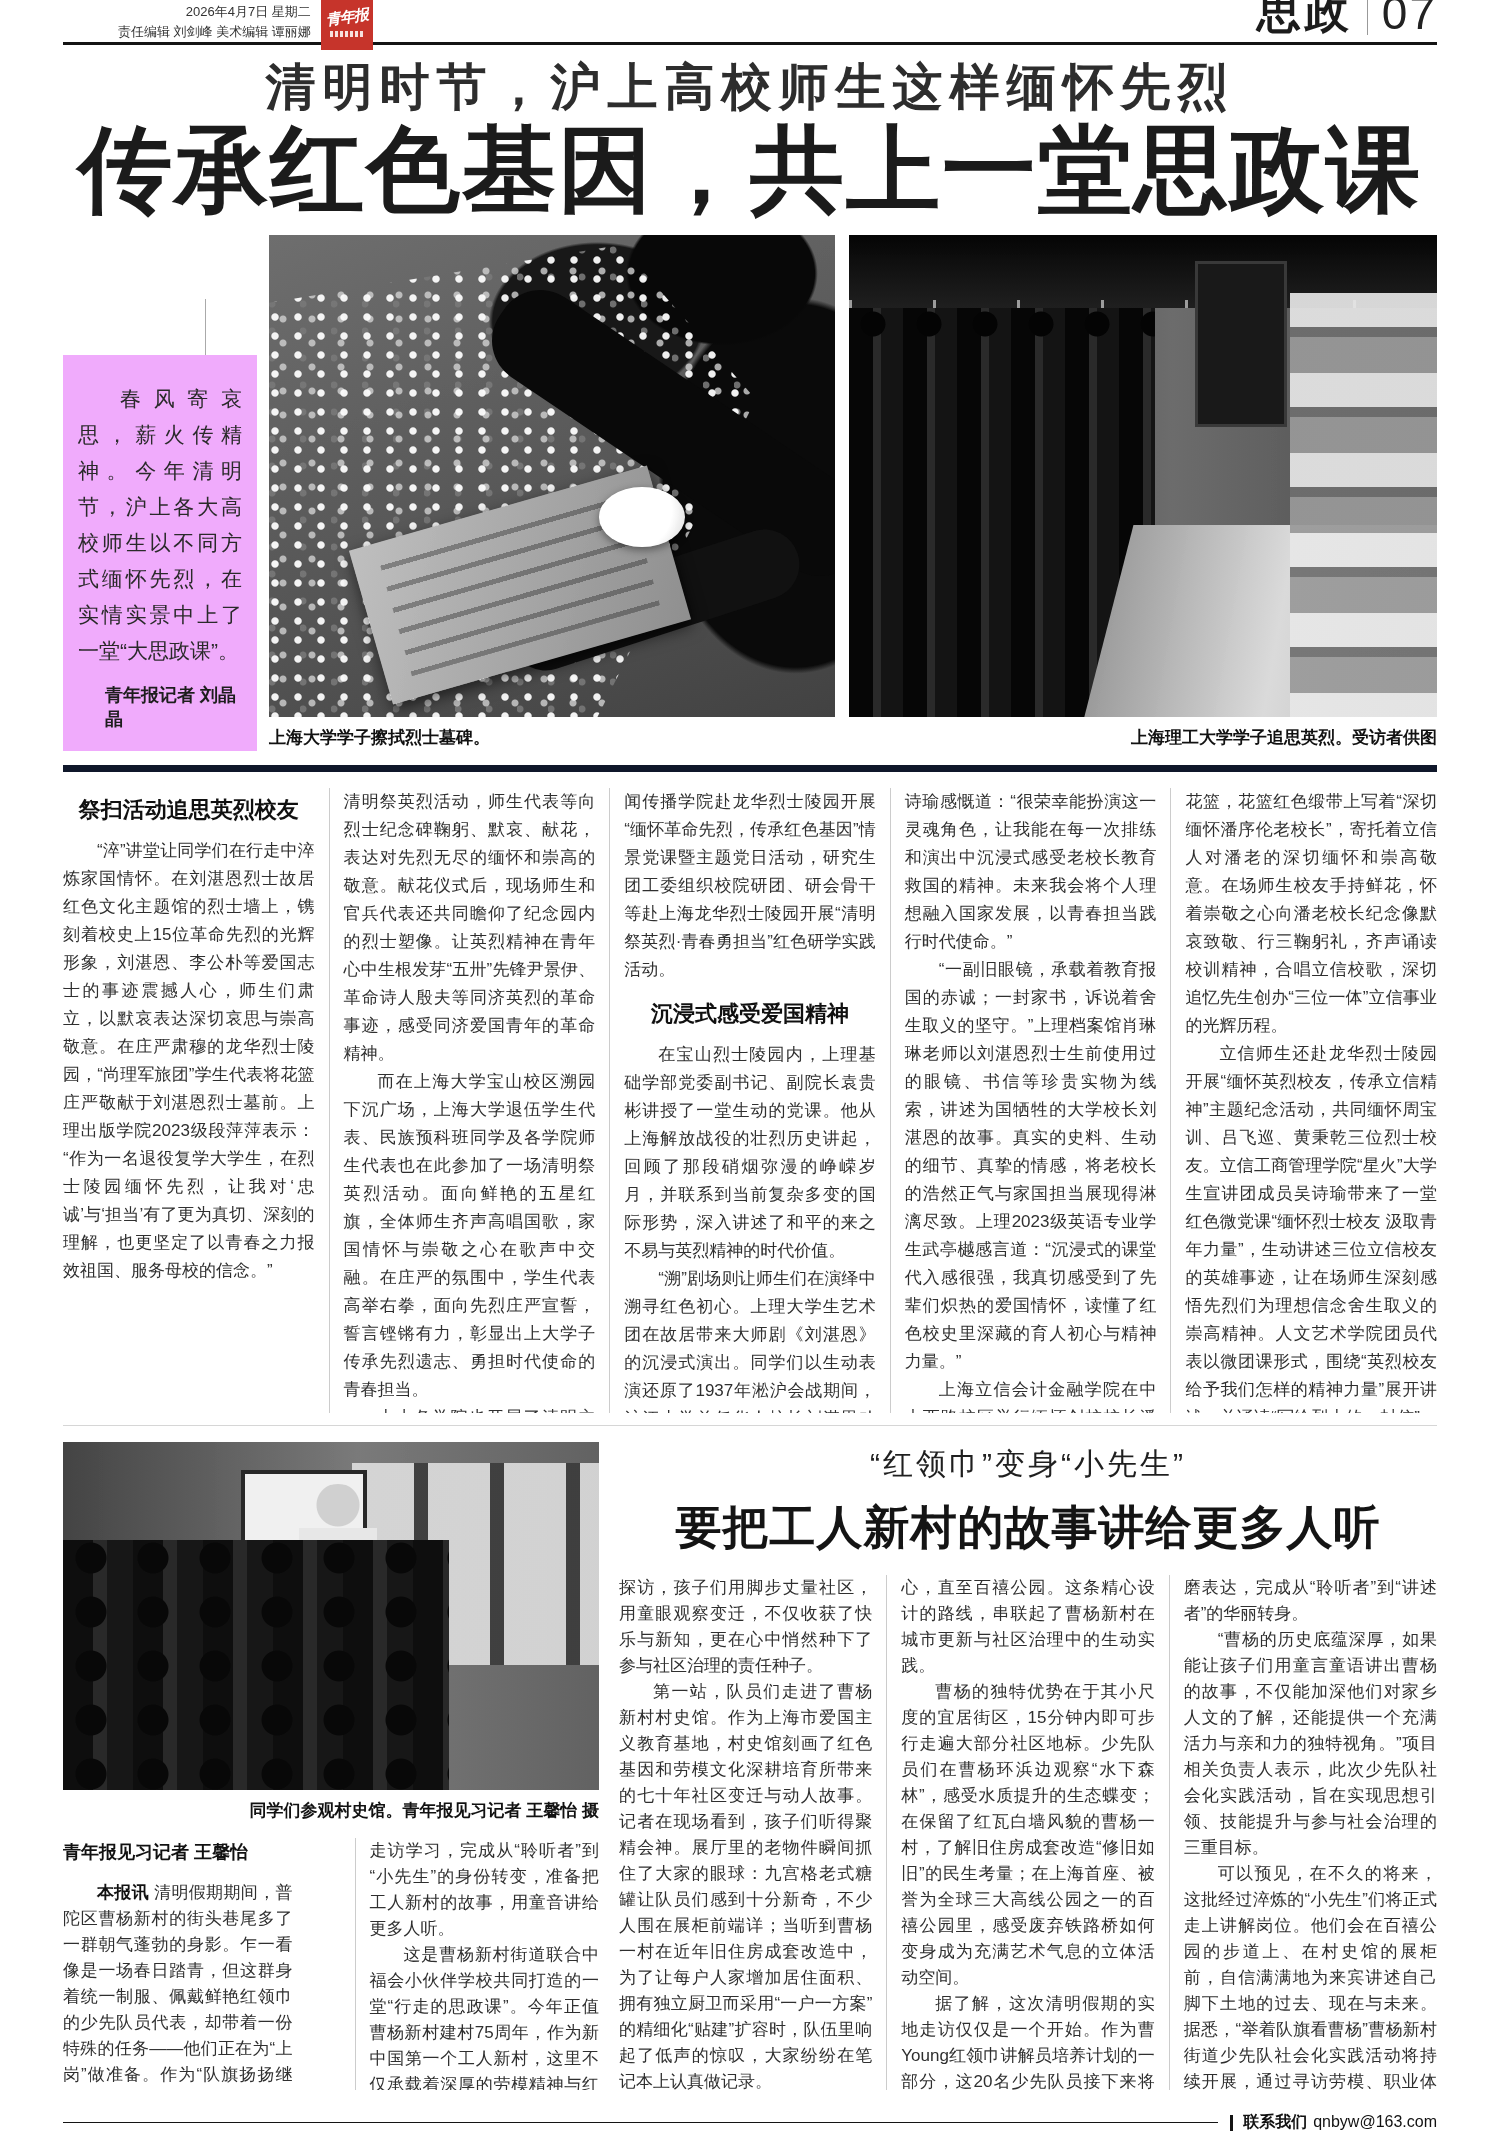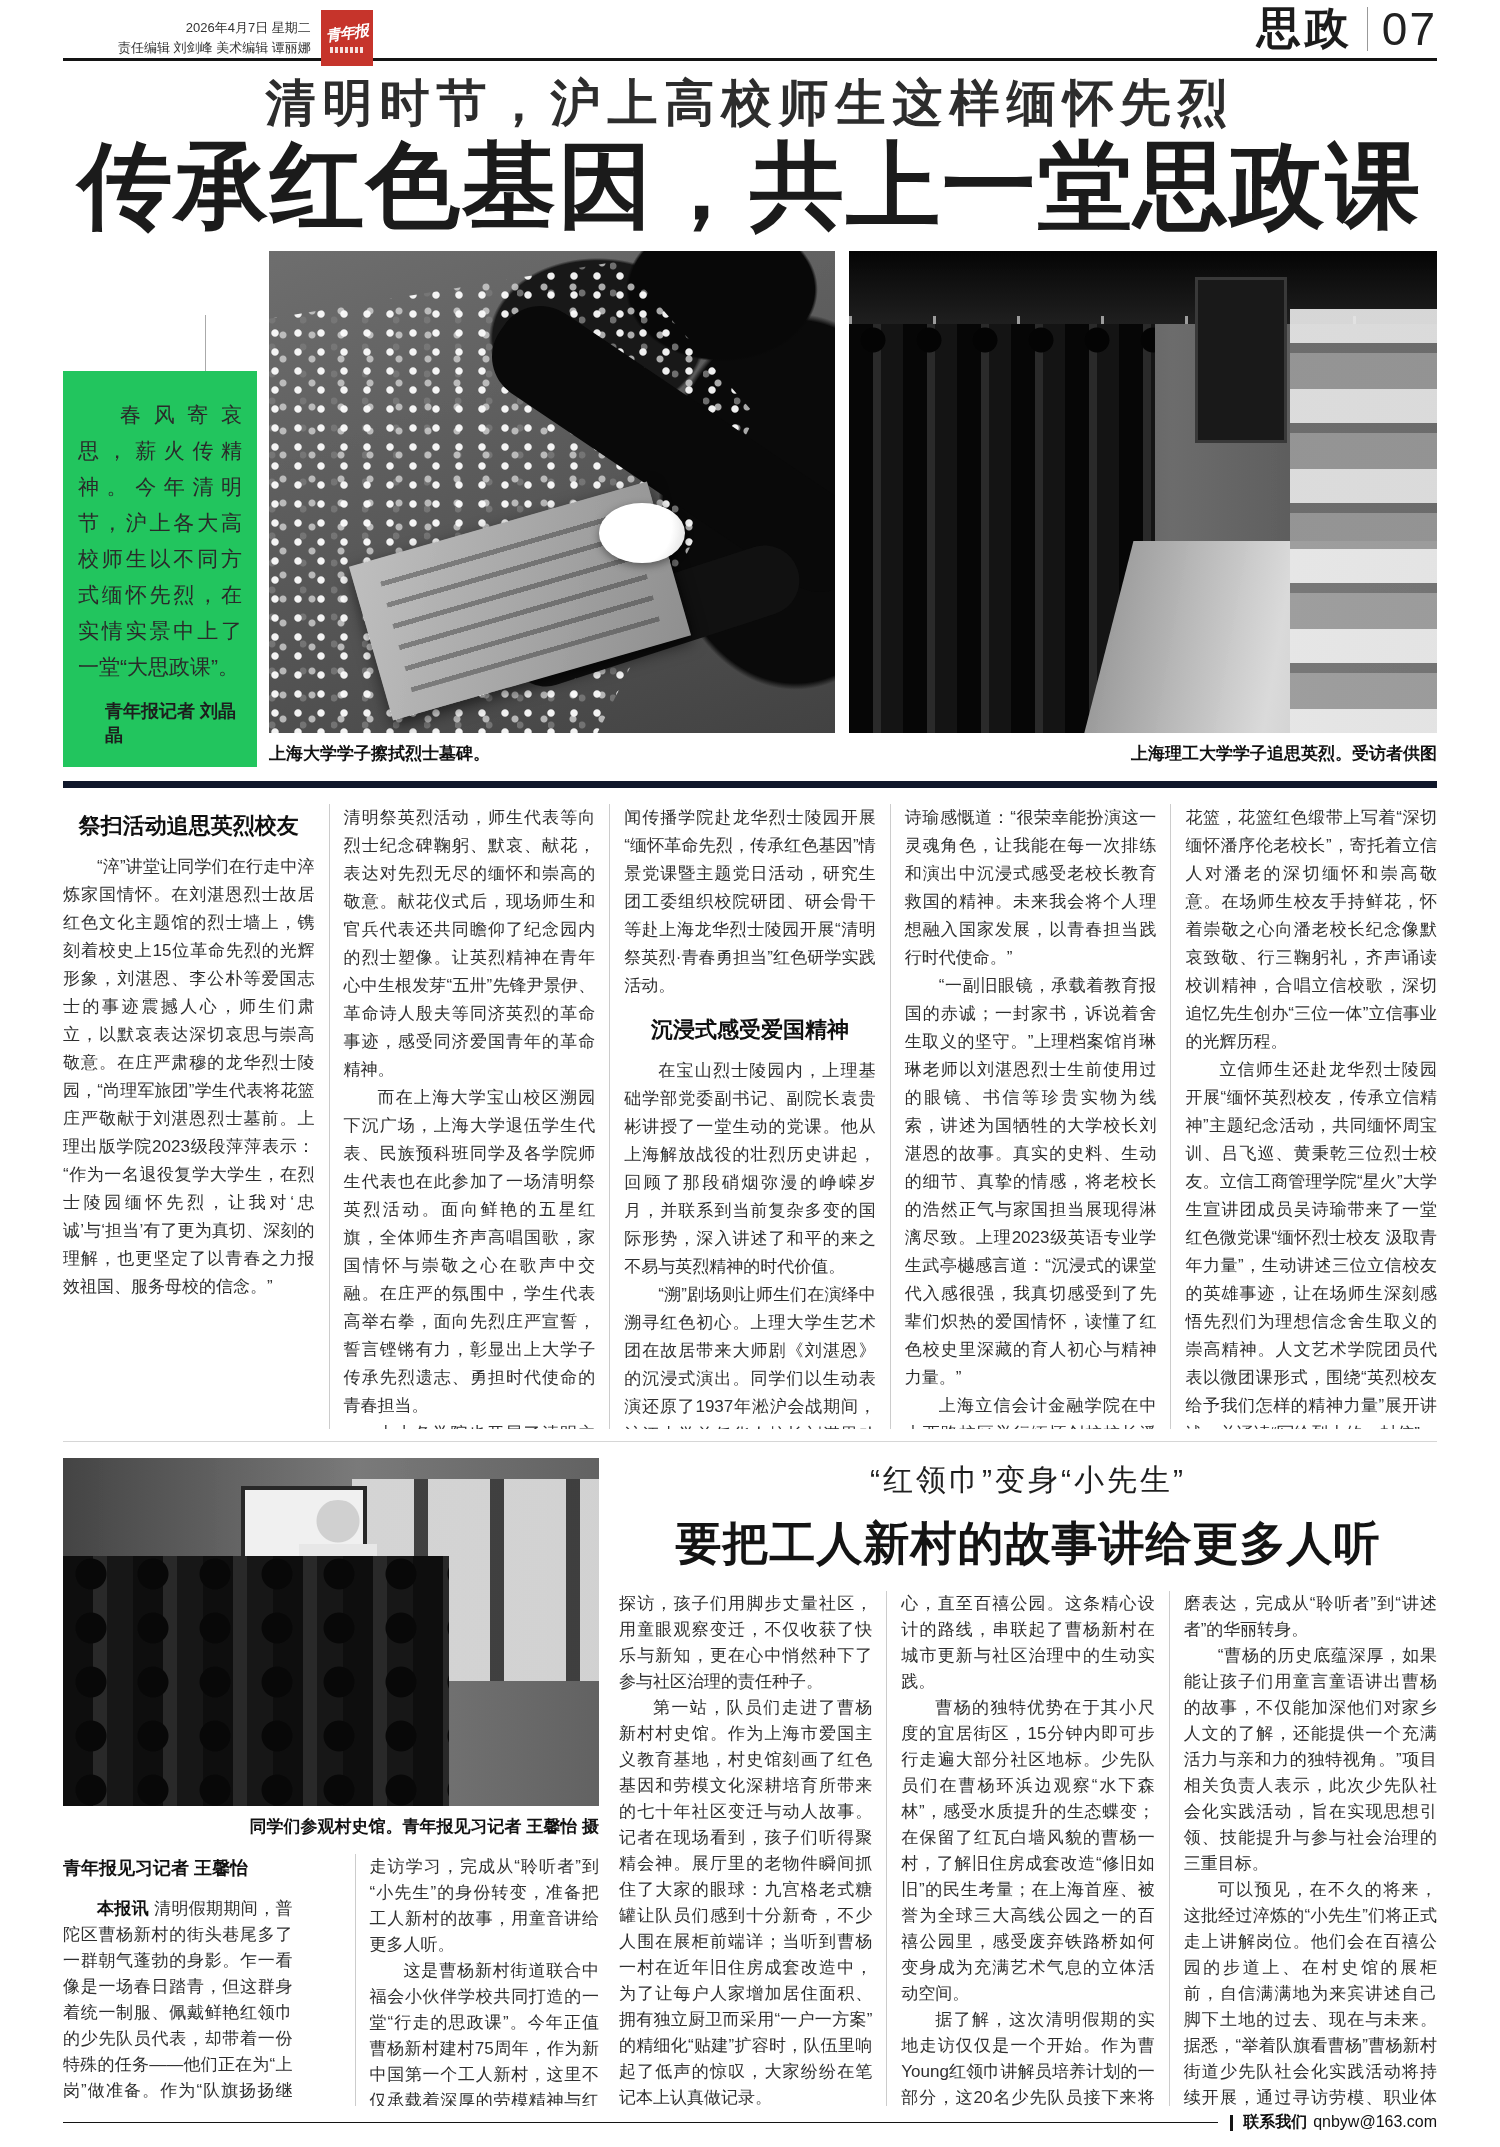--- a/index.html
+++ b/index.html
@@ -2,21 +2,21 @@
 <html lang="zh"><head>
 <meta charset="utf-8">
 <style>
   * { margin:0; padding:0; box-sizing:border-box; }
   html,body { background:#d9d9d9; }
   body { font-family:"Liberation Sans", sans-serif; }
   .page { position:relative; width:1500px; height:2147px; margin:0 auto; background:#ffffff;
           padding:0 63px; overflow:hidden; color:#2f2f2f; }
 
   
-  .masthead { padding-top:10px; height:58px; display:flex; justify-content:space-between; align-items:flex-end; }
+  .masthead { padding-top:10px; height:42px; display:flex; justify-content:space-between; align-items:flex-end; }
   .mh-left { display:flex; align-items:flex-end; margin-left:55px; }
   .mh-dates { text-align:right; font-size:13px; line-height:1.55; color:#333; }
   .logo { width:52px; height:56px; background:#c6342b; margin-left:10px; margin-bottom:-8px; position:relative; z-index:2;
           display:flex; flex-direction:column; align-items:center; justify-content:center; }
   .logo-script { color:#fff; font-size:15px; font-weight:700; font-style:italic; transform:rotate(-8deg); letter-spacing:-1px; }
   .logo-sub { margin-top:4px; width:34px; height:6px;
               background:repeating-linear-gradient(90deg,#fff 0 3px, rgba(255,255,255,0) 3px 5px); opacity:.85; }
   .mh-right { display:flex; align-items:center; }
   .section-title { font-size:44px; font-weight:600; color:#1c1c1c; letter-spacing:4px; }
   .mh-div { width:1px; height:44px; background:#999; margin:0 14px; }
@@ -25,21 +25,21 @@
 
   
   .lead-head { text-align:center; padding:16px 0 10px; }
   .kicker { font-size:50px; font-weight:700; color:#2d2d2d; letter-spacing:7px; line-height:1.05; }
   .headline { font-size:94px; font-weight:900; color:#1b1b1b; letter-spacing:2px; line-height:1.02; margin-top:8px; }
 
   
   .media-row { display:flex; margin-top:8px; }
   .qwrap { width:194px; flex:none; position:relative; }
   .qwrap::before { content:""; position:absolute; left:142px; top:64px; width:1px; height:56px; background:#aaa; }
-  .quote-box { margin-top:120px; background:#22c55e; padding:26px 15px 20px; min-height:282px; }
+  .quote-box { margin-top:120px; background:#f0abfc; padding:26px 15px 20px; min-height:282px; }
   .quote-text { font-size:21px; line-height:36px; color:#2a2a2a; text-align:justify; text-indent:2em; }
   .quote-byline { font-size:18px; font-weight:800; color:#1d1d1d; margin-top:14px; padding-left:1.5em; }
 
   .photo-block { flex:none; }
   .photo-block.p1 { width:566px; margin-left:12px; }
   .photo-block.p2 { width:588px; margin-left:14px; }
   .photo { position:relative; overflow:hidden; background:#555; height:482px; filter:grayscale(1) contrast(1.05); }
   .pcap { margin-top:9px; font-size:17px; font-weight:700; color:#111; }
   .cap-row { display:flex; justify-content:flex-end; }
 

